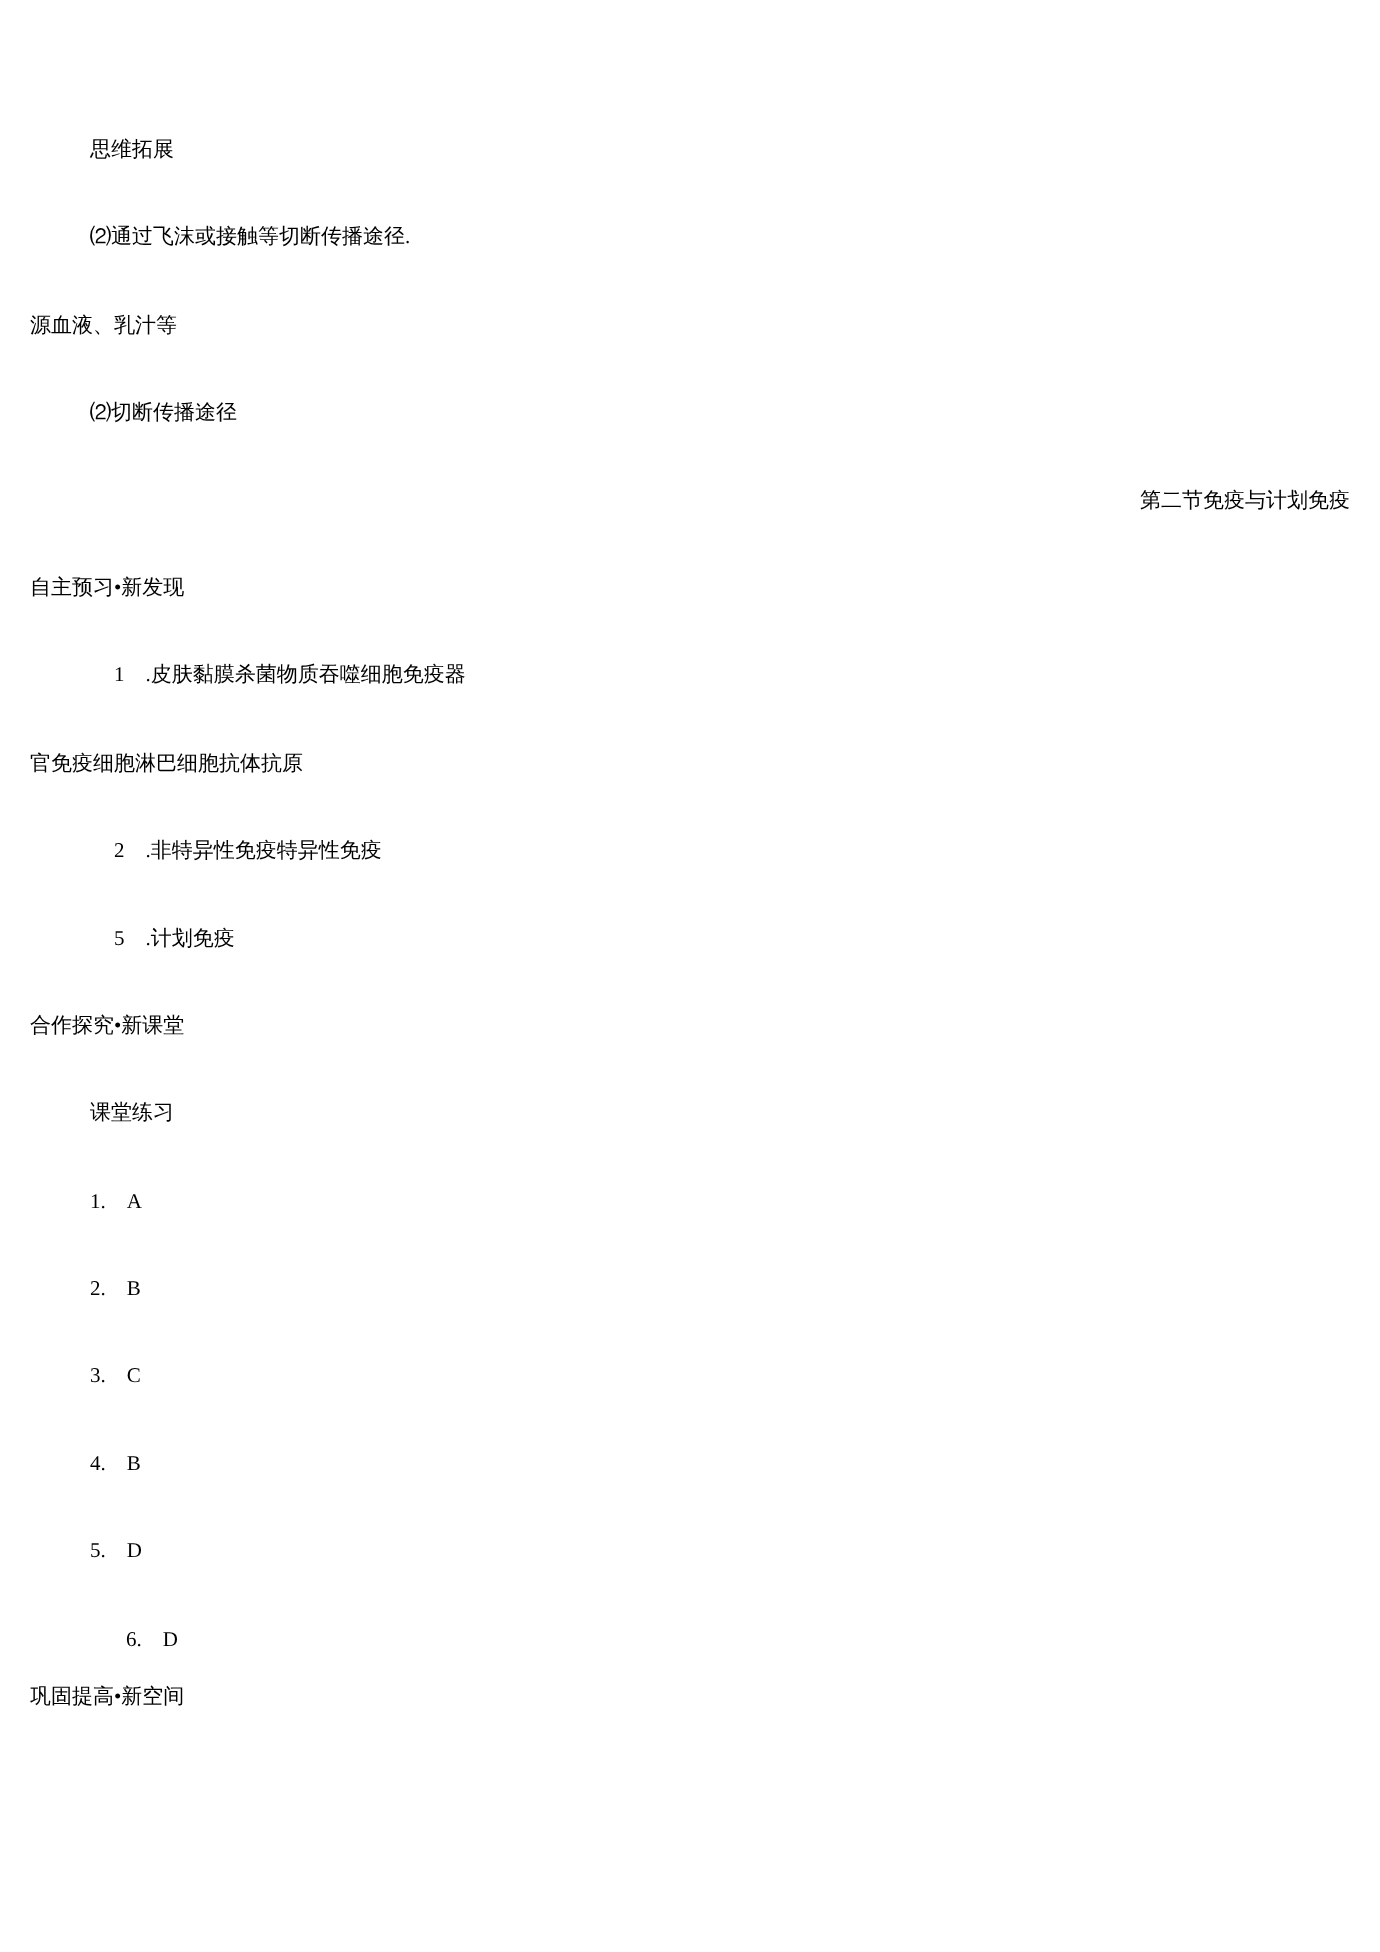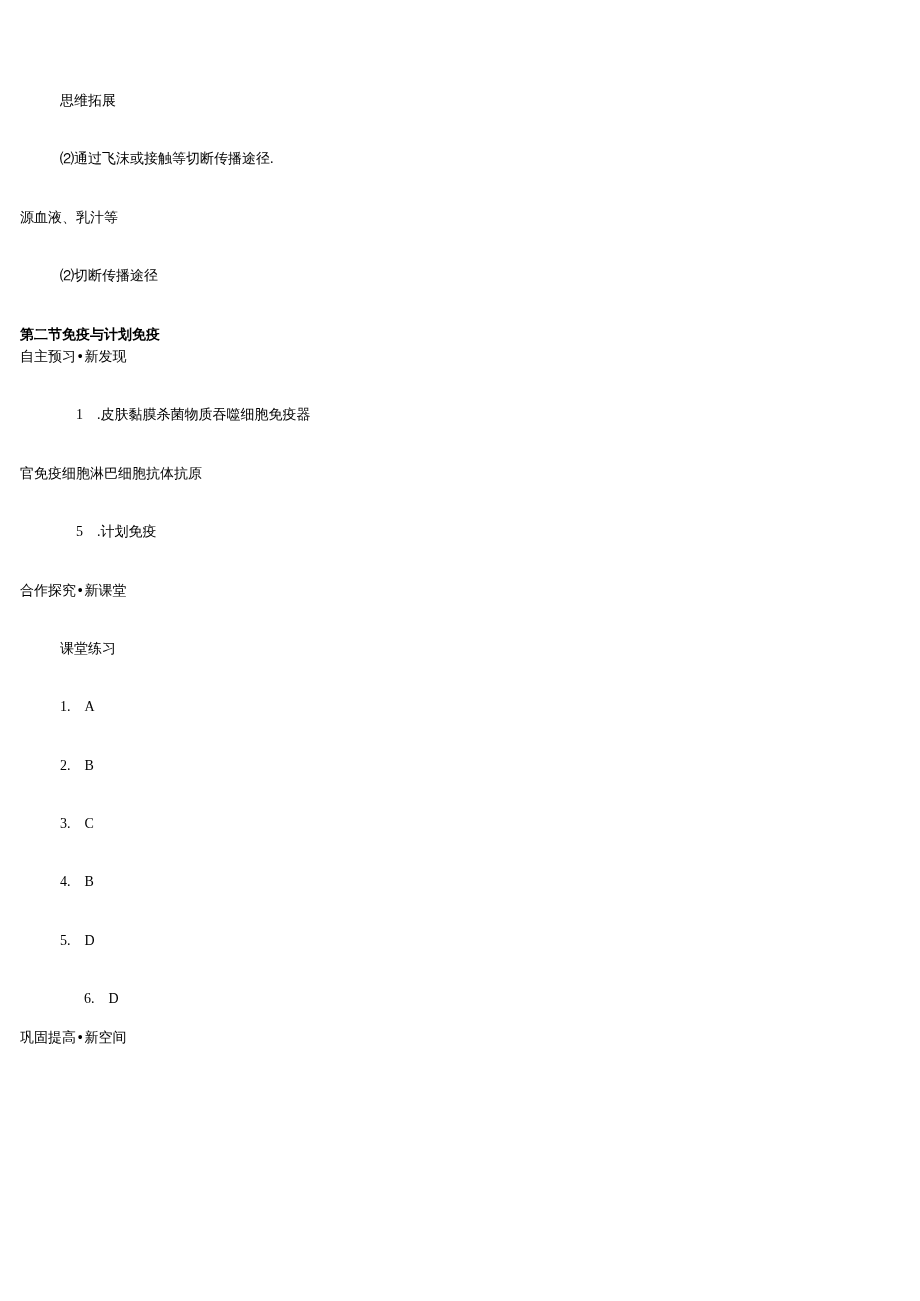--- a/index.html
+++ b/index.html
@@ -20,33 +20,33 @@
     .content {
       padding: 90px 20px 60px 20px;
     }
     .indent {
       padding-left: 40px;
       margin-bottom: 36px;
     }
     .no-indent {
       padding-left: 0;
       margin-bottom: 36px;
-      font-family: Liberation Mono, monospace;
     }
     .indent-more {
       padding-left: 56px;
       margin-bottom: 36px;
     }
     .indent-deepest {
       padding-left: 64px;
       margin-bottom: 16px;
     }
     .section-title {
-      text-align: left;
-      font-weight: bold;
+      text-align: right;
+      font-weight: normal;
+      margin-bottom: 36px;
       font-size: 14px;
     }
     p {
       font-size: 14px;
     }
     .num-spaced {
       letter-spacing: 0;
     }
   </style>
 </head>
@@ -65,20 +65,21 @@
 
 
   <p class="section-title">第二节免疫与计划免疫</p>
 
   <p class="no-indent">自主预习•新发现</p>
 
   <p class="indent-more">1　.皮肤黏膜杀菌物质吞噬细胞免疫器</p>
 
   <p class="no-indent">官免疫细胞淋巴细胞抗体抗原</p>
 
+  <p class="indent-more">2　.非特异性免疫特异性免疫</p>
 
   <p class="indent-more">5　.计划免疫</p>
 
   <p class="no-indent">合作探究•新课堂</p>
 
   <p class="indent">课堂练习</p>
 
   <p class="indent">1.　A</p>
 
   <p class="indent">2.　B</p>

